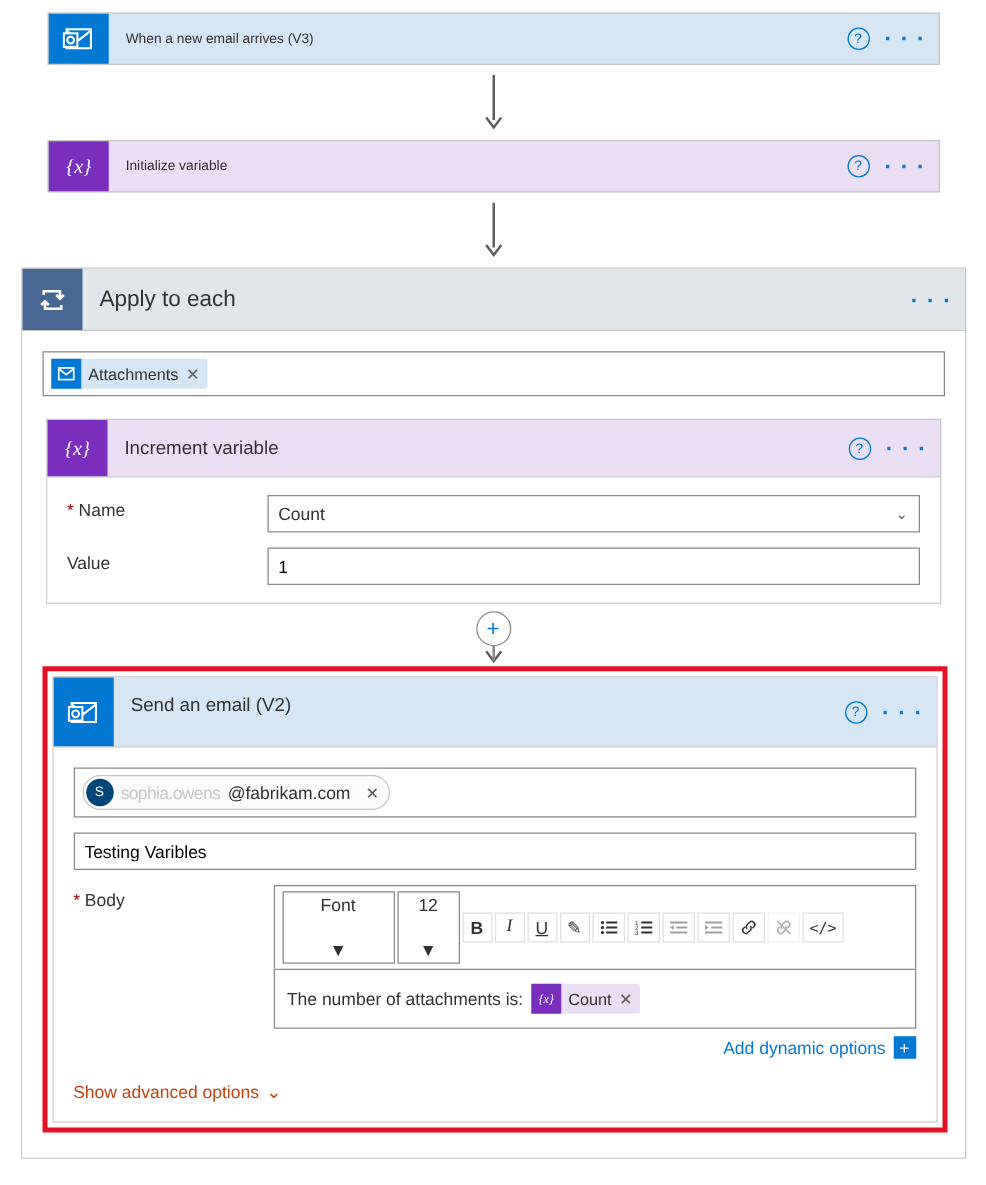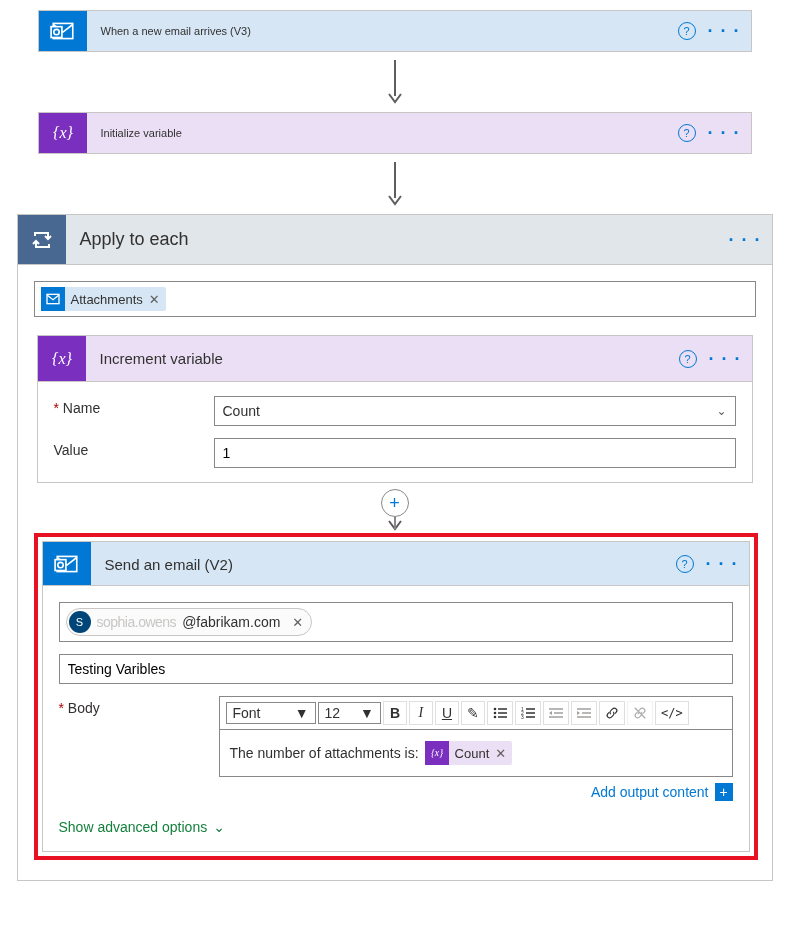--- a/index.html
+++ b/index.html
@@ -218,35 +218,35 @@
     border: 1px solid #8a8886;
     border-bottom: none;
     display: flex;
     align-items: center;
     padding: 4px 6px;
     gap: 2px;
     background: #fff;
   }
   .rtf-toolbar .tb-select{
     border:1px solid #8a8886; padding:2px 6px; display:flex; align-items:center; gap:20px;
-    font-size:14px; min-width:90px; justify-content:space-between; cursor:pointer;
+    font-size:14px; min-width:90px; justify-content:space-between; cursor:pointer;flex-direction:column;
   }
   .rtf-toolbar .tb-btn{
     border:1px solid #e1dfdd; padding:2px 5px; min-width:24px; height:24px;
     display:flex; align-items:center; justify-content:center;
     font-size:14px; cursor:pointer; background:#fff;
   }
   .rtf-body{
     border:1px solid #8a8886; padding:10px; min-height:48px; background:#fff;
     display:flex; align-items:center; flex-wrap:wrap; gap:6px;
   }
   .dyn-row { display:flex; justify-content:flex-end; align-items:center; gap:6px; margin-top:6px; }
   .dyn-link { color:#0078d4; font-size:14px; cursor:pointer; }
   .dyn-plus { width:18px; height:18px; background:#0078d4; color:#fff; display:flex; align-items:center; justify-content:center; font-size:14px; cursor:pointer;}
-  .adv-link { color:#15803d; font-size:14px; cursor:pointer; display:inline-flex; align-items:center; gap:6px; margin-top:18px;}
+  .adv-link { color:#c2410c; font-size:14px; cursor:pointer; display:inline-flex; align-items:center; gap:6px; margin-top:18px;}
 </style>
 </head>
 <body>
 
 <div class="canvas">
 
   <div class="step-card outlook-header">
     <div class="icon-box">
       <svg width="26" height="26" viewBox="0 0 24 24">
           <rect x="3" y="5" width="18" height="14" fill="none" stroke="#fff" stroke-width="1.5"></rect>
@@ -372,21 +372,21 @@
         <div class="send-card">
           <div class="inner-header outlook-header">
             <div class="icon-box" style="width:48px;background:#0078d4;display:flex;align-items:center;justify-content:center">
               <svg width="26" height="26" viewBox="0 0 24 24">
                   <rect x="3" y="5" width="18" height="14" fill="none" stroke="#fff" stroke-width="1.5"></rect>
                   <path d="M3 6 L12 13 L21 6" fill="none" stroke="#fff" stroke-width="1.5"></path>
                   <rect x="1" y="8" width="10" height="10" fill="#0078d4" stroke="#fff" stroke-width="1.5"></rect>
                   <circle cx="6" cy="13" r="2.5" fill="none" stroke="#fff" stroke-width="1.5"></circle>
                 </svg>
             </div>
-            <div class="title-area" style="flex:1;display:flex;align-items:center;padding:14px 10px 12px 14px;font-size:15px">
+            <div class="title-area" style="flex:1;display:flex;align-items:center;padding:14px 10px 24px 14px;font-size:15px">
                 <span>Send an email (V2)</span>
               </div>
             <div class="actions" style="display:flex;align-items:center;padding-right:10px;gap:12px">
               <div class="help-icon">?</div>
               <div class="ellipsis">· · ·</div>
             </div>
           </div>
           <div class="send-body">
             
             <div class="form-row">
@@ -479,21 +479,21 @@
                     <span class="pill-icon">
                       <svg width="18" height="14" viewBox="0 0 26 20">
                           <text x="13" y="15" text-anchor="middle" fill="#fff" font-size="14" font-style="italic" font-family="serif">{x}</text>
                         </svg>
                     </span>
                     <span>Count</span>
                     <span class="token-x">✕</span>
                   </span>
                 </div>
                 <div class="dyn-row">
-                  <span class="dyn-link">Add output content</span>
+                  <span class="dyn-link">Add dynamic options</span>
                   <span class="dyn-plus">+</span>
                 </div>
               </div>
             </div>
 
             <div class="adv-link">
               <span>Show advanced options</span>
               <span>⌄</span>
             </div>
           </div>

